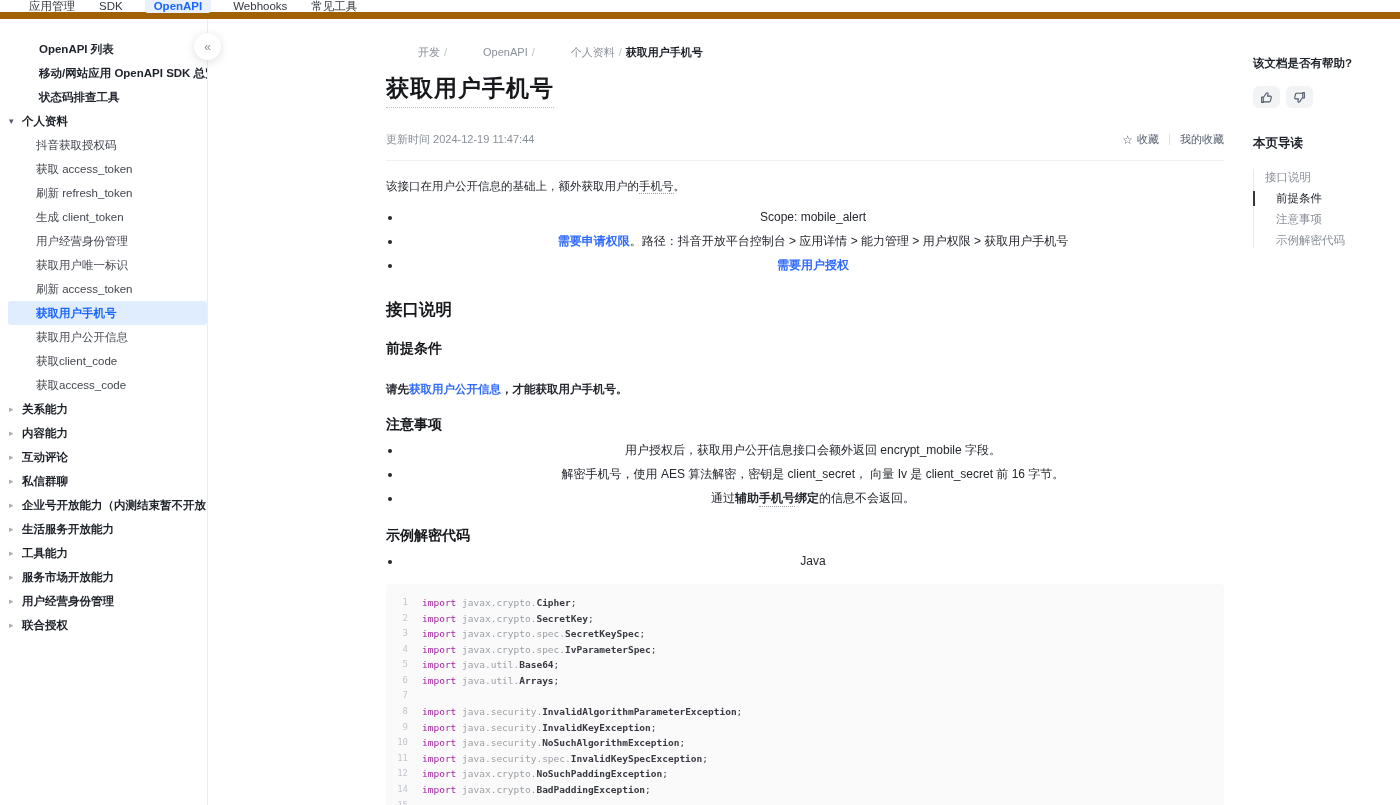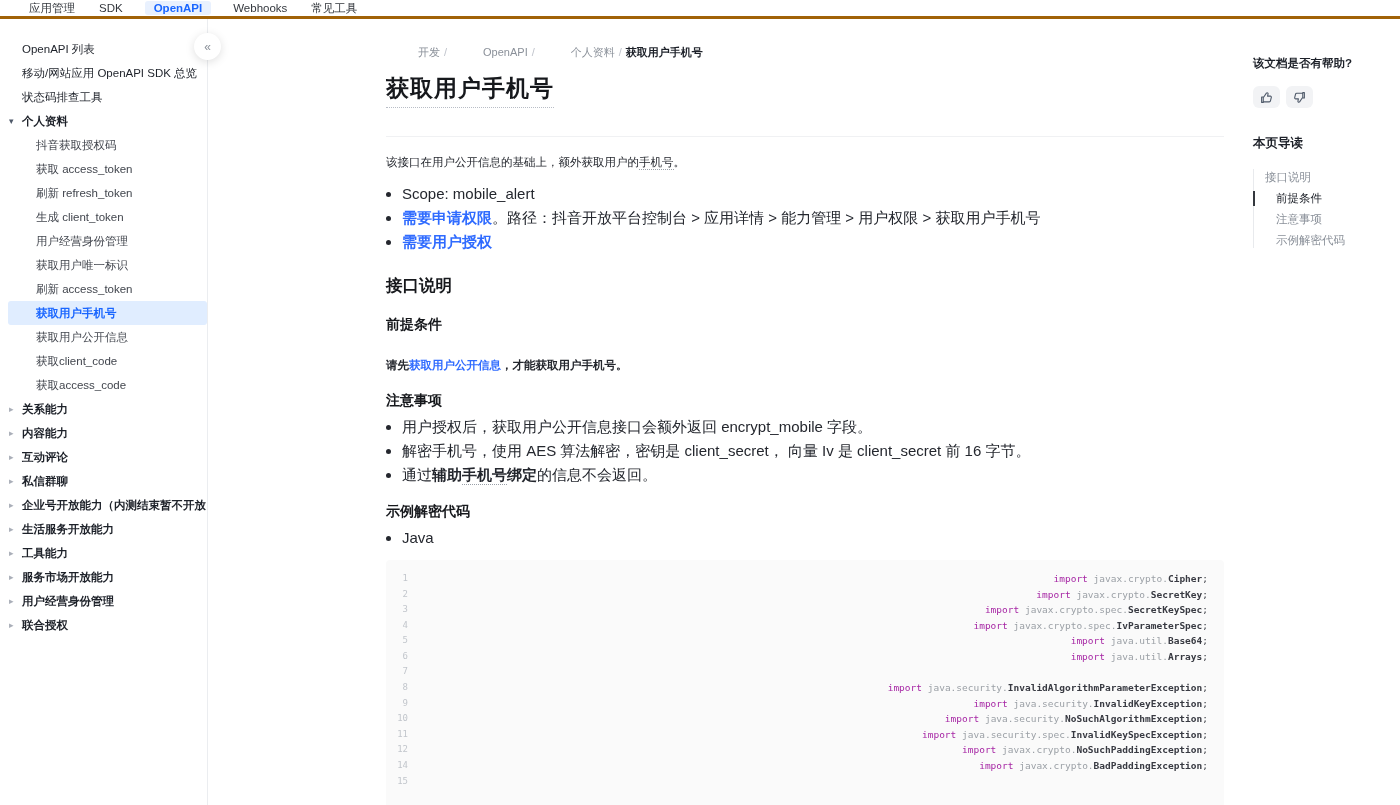--- a/index.html
+++ b/index.html
@@ -5,21 +5,21 @@
   * { box-sizing: border-box; }
   html,body { margin:0; padding:0; }
   body {
     width:1400px; height:805px; overflow:hidden; background:#fff;
     font-family:"Liberation Sans","DejaVu Sans",sans-serif; color:#1d2129;
   }
   .page { position:relative; width:1400px; height:805px; overflow:hidden; }
 
   
   .topnav {
-    height:19px; border-bottom:3px solid #a16207; display:flex; align-items:center;
+    height:19px; border-bottom:7px solid #a16207; display:flex; align-items:center;
     padding-left:27px; gap:20px; font-size:11.5px; color:#33373d; background:#fff;
   }
   .topnav .nav-item { cursor:pointer; white-space:nowrap; padding:1px 2px; }
   .topnav .nav-item.active {
     color:#1a66ff; background:#e9f1fe; border-radius:3px; padding:1px 9px; font-weight:600;
   }
 
   
   .shell { display:flex; height:786px; }
 
@@ -30,21 +30,21 @@
   }
   .collapse-btn {
     position:absolute; right:-14px; top:14px; width:27px; height:27px; border-radius:50%;
     background:#fff; box-shadow:0 2px 10px rgba(0,0,0,0.13); display:flex; align-items:center;
     justify-content:center; color:#8a9099; font-size:12px; z-index:6; cursor:pointer;
   }
   .side-row {
     height:24px; display:flex; align-items:center; font-size:11.5px;
     white-space:nowrap; overflow:hidden; cursor:pointer;
   }
-  .side-top { padding-left:22px; font-weight:400; color:#1d2129; }
+  .side-top { padding-left:39px; font-weight:700; color:#1d2129; }
   .side-group { padding-left:9px; font-weight:700; color:#1d2129; }
   .caret { width:13px; font-size:9px; color:#4e5969; flex-shrink:0; }
   .caret.right { color:#a9aeb8; }
   .side-sub { padding-left:36px; color:#42464e; font-weight:400; }
   .side-sub.selected {
     margin-left:8px; padding-left:28px; background:#e0edff; color:#1a66ff;
     font-weight:700; border-radius:3px;
   }
 
   
@@ -67,39 +67,39 @@
   .star-icon { font-size:12px; color:#4e5969; }
   .v-sep { width:1px; height:11px; background:#e0e2e6; }
 
   .divider { height:1px; background:#f0f1f3; margin-top:13px; }
 
   .body-text { font-size:11.5px; color:#24272e; line-height:19px; }
   .intro { margin-top:16px; }
   .term-dotted { border-bottom:1px dotted #9aa0a8; padding-bottom:1px; }
 
   ul.dot-list { margin:7px 0 0 0; padding-left:16px; }
-  ul.dot-list li { margin:5px 0; line-height:19px; font-size:15px; color:#24272e; }
+  ul.dot-list li { margin:5px 0; line-height:19px; font-size:12px; color:#24272e;text-align:center; }
   a.doc-link { color:#2f6bff; font-weight:600; text-decoration:none; cursor:pointer; }
 
   h2.sec { font-size:16.5px; font-weight:700; margin:24px 0 0 0; color:#16181c; }
   h3.sec { font-size:14px; font-weight:700; margin:19px 0 0 0; color:#16181c; }
   .prereq { margin-top:24px; font-size:11.5px; font-weight:700; color:#24272e; }
   .note-bold { font-weight:700; }
 
   
   .code-wrap {
     margin-top:13px; background:#fafafa; border-radius:4px;
     padding:11px 16px 14px 0; overflow:hidden; min-height:360px;
   }
   .code-line {
     display:flex; font-family:"DejaVu Sans Mono","Liberation Mono",monospace;
     font-size:9.5px; line-height:15.6px; white-space:pre; overflow:hidden;
   }
   .ln { width:36px; text-align:right; padding-right:14px; color:#c2c6cc; flex-shrink:0; font-size:9px; }
-  .code-text { flex:1; overflow:hidden; color:#383a42;text-align:right; }
+  .code-text { flex:1; overflow:hidden; color:#383a42; }
   .tk-kw   { color:#a626a4; }
   .tk-pkg  { color:#9ba0a6; }
   .tk-cls  { color:#383a42; font-weight:700; }
   .tk-pln  { color:#383a42; }
 
   
   .rightcol { position:absolute; left:1045px; top:0; width:150px; }
   .help-q { margin-top:37px; font-size:11.5px; font-weight:700; color:#1d2129; }
   .thumbs { display:flex; gap:6px; margin-top:15px; }
   .thumb-btn {
@@ -208,20 +208,33 @@
 
     <div class="main">
       <div class="content">
 
         <div class="breadcrumb">
           <span class="crumb">开发</span><span class="crumb-sep">/</span><span class="crumb">OpenAPI</span><span class="crumb-sep">/</span><span class="crumb">个人资料</span><span class="crumb-sep">/</span><span class="crumb-last">获取用户手机号</span>
         </div>
 
         <h1 class="page-title">获取用户手机号</h1>
 
+        <div class="meta-row">
+          <span>更新时间 2024-12-19 11:47:44</span>
+          <span class="fav-actions">
+            <span class="fav-item">
+              <span class="star-icon">☆</span>
+              <span>收藏</span>
+            </span>
+            <span class="v-sep"></span>
+            <span class="fav-item">
+              <span>我的收藏</span>
+            </span>
+          </span>
+        </div>
 
         <div class="divider"></div>
 
         <p class="body-text intro"><span>该接口在用户公开信息的基础上，额外获取用户的</span><span class="term-dotted">手机号</span><span>。</span></p>
 
         <ul class="dot-list">
           <li><span>Scope: mobile_alert</span></li>
           <li><a class="doc-link">需要申请权限</a><span>。路径：抖音开放平台控制台 &gt; 应用详情 &gt; 能力管理 &gt; 用户权限 &gt; 获取用户手机号</span></li>
           <li><a class="doc-link">需要用户授权</a></li>
         </ul>

